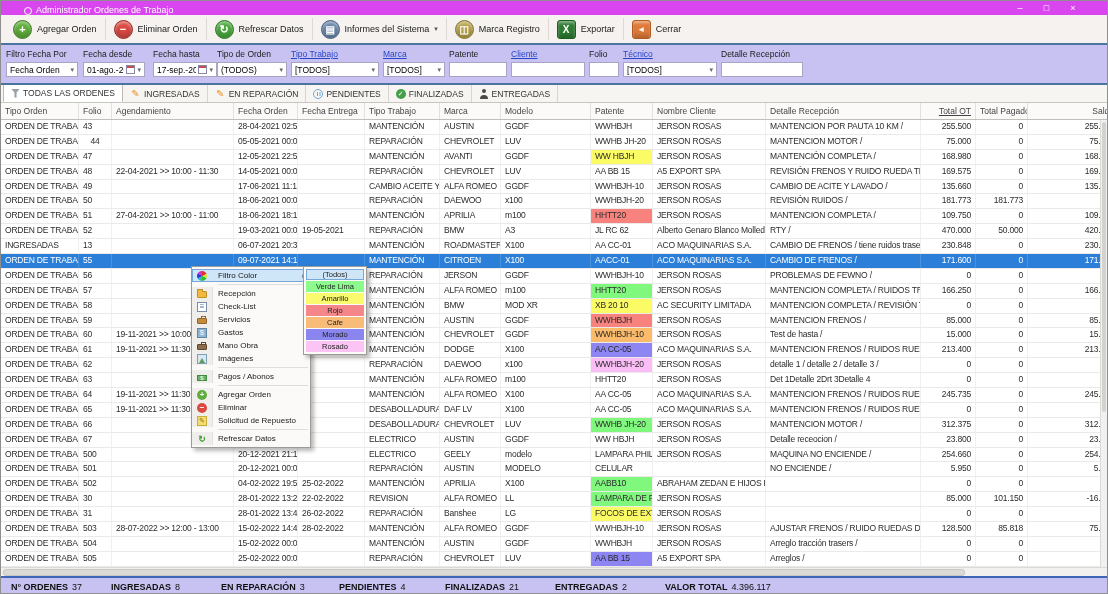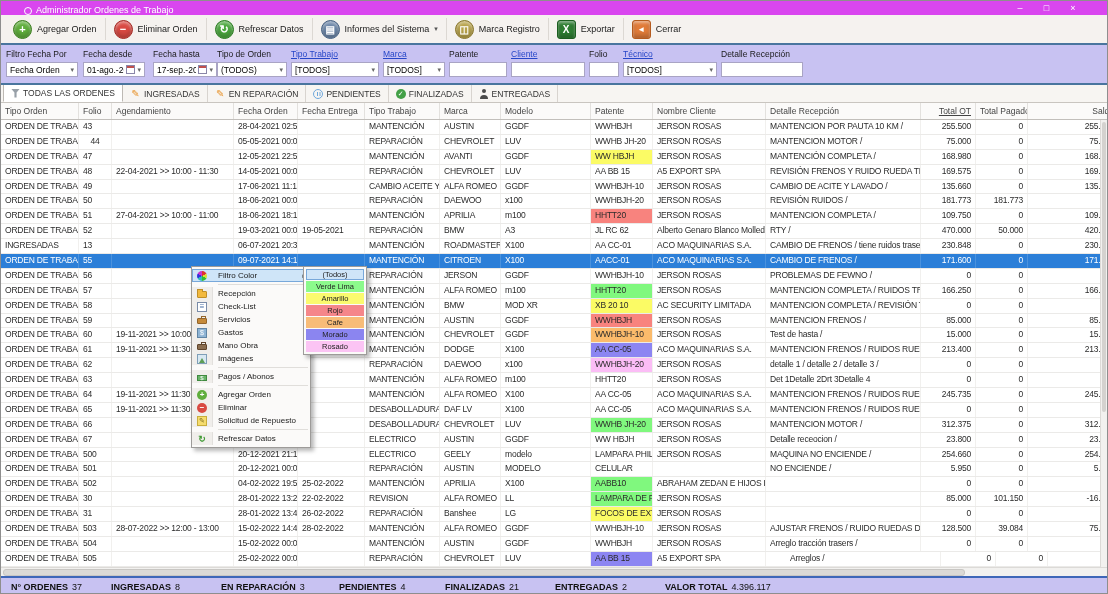--- a/index.html
+++ b/index.html
@@ -711,21 +711,21 @@
           <div class="gcell" style="width: 122px;">28-07-2022 &gt;&gt; 12:00 - 13:00</div>
           <div class="gcell" style="width: 64px;">15-02-2022 14:49</div>
           <div class="gcell" style="width: 67px;">28-02-2022</div>
           <div class="gcell" style="width: 75px;">MANTENCIÓN</div>
           <div class="gcell" style="width: 61px;">ALFA ROMEO</div>
           <div class="gcell" style="width: 90px;">GGDF</div>
           <div class="gcell" style="width: 62px;">WWHBJH-10</div>
           <div class="gcell" style="width: 113px;">JERSON ROSAS</div>
           <div class="gcell" style="width: 155px;">AJUSTAR FRENOS / RUIDO RUEDAS DELANTERAS /</div>
           <div class="gcell num" style="width: 55px;">128.500</div>
-          <div class="gcell num" style="width: 52px;">39.084</div>
+          <div class="gcell num" style="width: 52px;">85.818</div>
           <div class="gcell num" style="width: 91px;">75.581</div>
         </div>
         <div class="grow">
           <div class="gcell" style="width: 78px;">ORDEN DE TRABAJO</div>
           <div class="gcell" style="width: 33px;">504</div>
           <div class="gcell" style="width: 122px;"></div>
           <div class="gcell" style="width: 64px;">15-02-2022 00:00</div>
           <div class="gcell" style="width: 67px;"></div>
           <div class="gcell" style="width: 75px;">MANTENCIÓN</div>
           <div class="gcell" style="width: 61px;">AUSTIN</div>
@@ -741,21 +741,21 @@
           <div class="gcell" style="width: 78px;">ORDEN DE TRABAJO</div>
           <div class="gcell" style="width: 33px;">505</div>
           <div class="gcell" style="width: 122px;"></div>
           <div class="gcell" style="width: 64px;">25-02-2022 00:00</div>
           <div class="gcell" style="width: 67px;"></div>
           <div class="gcell" style="width: 75px;">REPARACIÓN</div>
           <div class="gcell" style="width: 61px;">CHEVROLET</div>
           <div class="gcell" style="width: 90px;">LUV</div>
           <div class="gcell" style="width: 62px; background: rgb(140, 133, 242);">AA BB 15</div>
           <div class="gcell" style="width: 113px;">A5 EXPORT SPA</div>
-          <div class="gcell" style="width: 155px; margin-left: 20px;">Arreglos /</div>
+          <div class="gcell" style="width: 155px;">Arreglos /</div>
           <div class="gcell num" style="width: 55px;">0</div>
           <div class="gcell num" style="width: 52px;">0</div>
           <div class="gcell num" style="width: 91px;"></div>
         </div>
       </div>
     <div class="vscroll">
       <div class="vthumb"></div>
     </div>
   </div>
   <div class="hscroll">

